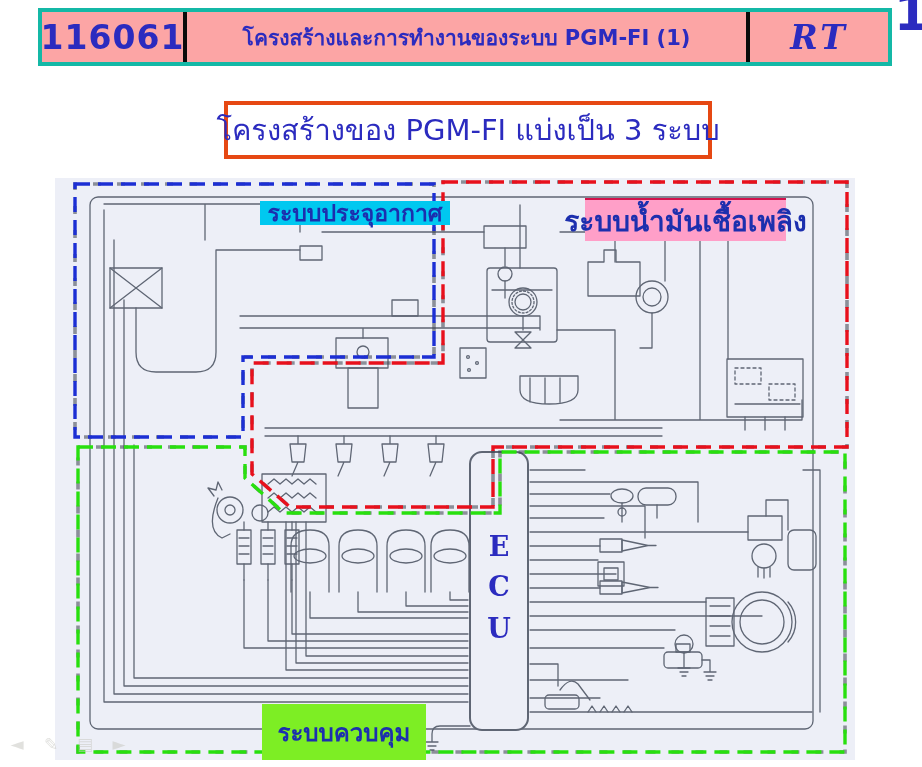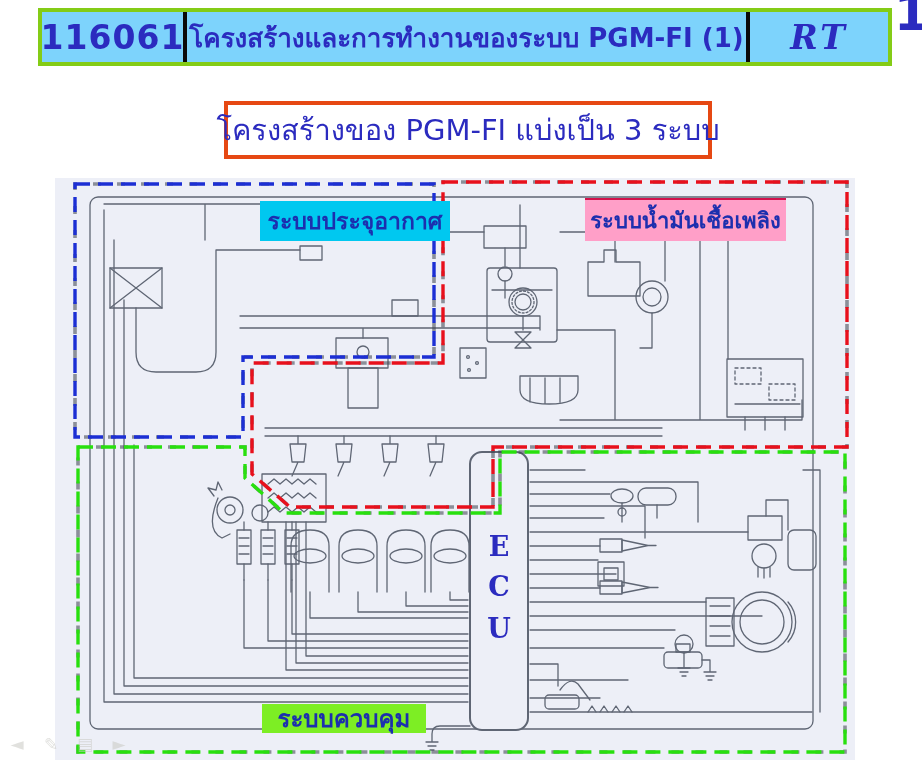--- a/index.html
+++ b/index.html
@@ -1,25 +1,25 @@
 <!DOCTYPE html>
 <html style="--ink-blue: #2b2bbf; --scan-bg: #edeff7; --line: #5f6674; --air-region: #1c2fd4; --fuel-region: #e8101c; --control-region: #28e00e; --air-label-bg: #00c8f0; --fuel-label-bg: #ff9fc8; --control-label-bg: #7dee24; --label-text: #1c2fae; --heading-border: #e64813;"><head>
 <meta charset="utf-8">
 <style>
   html,body{margin:0;padding:0;background:#fff;}
   .slide{position:relative;width:922px;height:767px;background:#fff;overflow:hidden;
          font-family:"DejaVu Sans",sans-serif;}
 
   
   .header{position:absolute;left:38px;top:8px;width:846px;height:50px;
-          border:4px solid #84cc16;display:flex;background:#7dd3fc;}
+          border:4px solid #14b8a6;display:flex;background:#fca5a5;}
   .hcell{display:flex;align-items:center;justify-content:center;
          color:var(--ink-blue,#2b2bbf);font-weight:bold;white-space:nowrap;overflow:hidden;}
   .hcode{width:141px;border-right:4px solid #0a0a0a;font-size:33px;letter-spacing:1px;}
-  .htitle{flex:1;font-size:26px;border-right:4px solid #0a0a0a;}
+  .htitle{flex:1;font-size:21px;border-right:4px solid #0a0a0a;}
   .hbadge{width:138px;font-size:33px;letter-spacing:3px;
           font-family:"DejaVu Serif","Liberation Serif",serif;font-style:italic;}
   .pagenum{position:absolute;left:894px;top:-16px;font-size:50px;font-weight:bold;
            color:var(--ink-blue,#2b2bbf);}
 
   
   .heading-box{position:absolute;left:224px;top:101px;width:480px;height:50px;
                border:4px solid var(--heading-border,#e64813);background:#fff;
                display:flex;align-items:center;justify-content:center;}
   .heading-box span{color:var(--ink-blue,#2b2bbf);font-weight:normal;font-size:29px;white-space:nowrap;}
@@ -33,25 +33,25 @@
   .region.fuel{stroke:var(--fuel-region,#e8101c);}
   .region.control{stroke:var(--control-region,#28e00e);}
   .sch{fill:none;stroke:var(--line,#5f6674);stroke-width:1.3;
        stroke-linecap:round;stroke-linejoin:round;}
   .ecu-letter{fill:var(--ink-blue,#2b2bbf);stroke:none;font-weight:bold;font-size:27px;
               font-family:"DejaVu Serif","Liberation Serif",serif;text-anchor:middle;}
 
   
   .rlabel{position:absolute;display:flex;align-items:center;justify-content:center;
           font-weight:bold;color:var(--label-text,#1c2fae);white-space:nowrap;}
-  .rlabel.air{left:260px;top:201px;width:190px;height:40px;font-size:23px;
+  .rlabel.air{left:260px;top:201px;width:190px;height:24px;font-size:23px;
               background:var(--air-label-bg,#00c8f0);}
-  .rlabel.fuel{left:585px;top:198px;width:201px;height:41px;font-size:22px;
+  .rlabel.fuel{left:585px;top:198px;width:201px;height:41px;font-size:28px;
                background:var(--fuel-label-bg,#ff9fc8);border-top:2px solid #d2114c;}
-  .rlabel.control{left:262px;top:704px;width:164px;height:29px;font-size:24px;
+  .rlabel.control{left:262px;top:704px;width:164px;height:56px;font-size:24px;
                   background:var(--control-label-bg,#7dee24);}
 
   
   .nav{position:absolute;left:6px;top:733px;display:flex;gap:12px;opacity:.55;}
   .nav span{width:22px;height:22px;display:flex;align-items:center;justify-content:center;
             color:#c9c9c4;font-size:17px;cursor:pointer;}
 </style>
 </head>
 <body>
 

